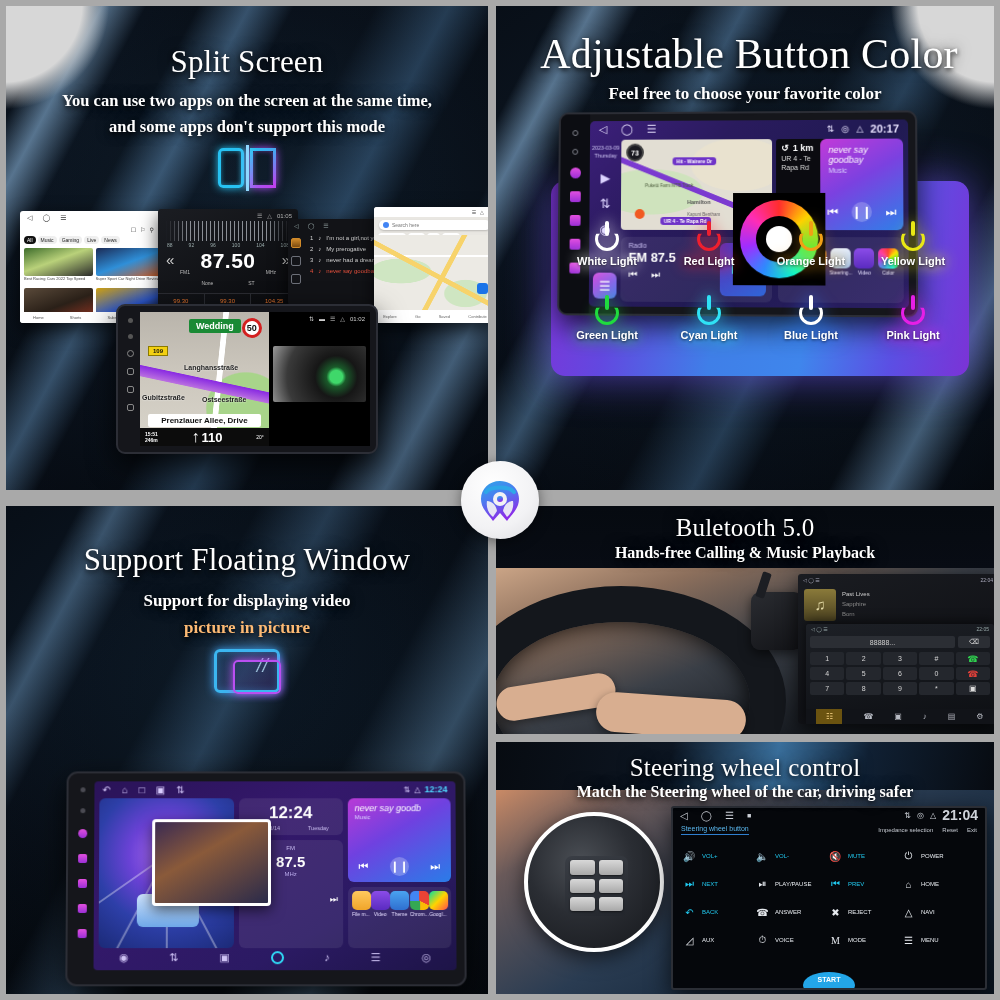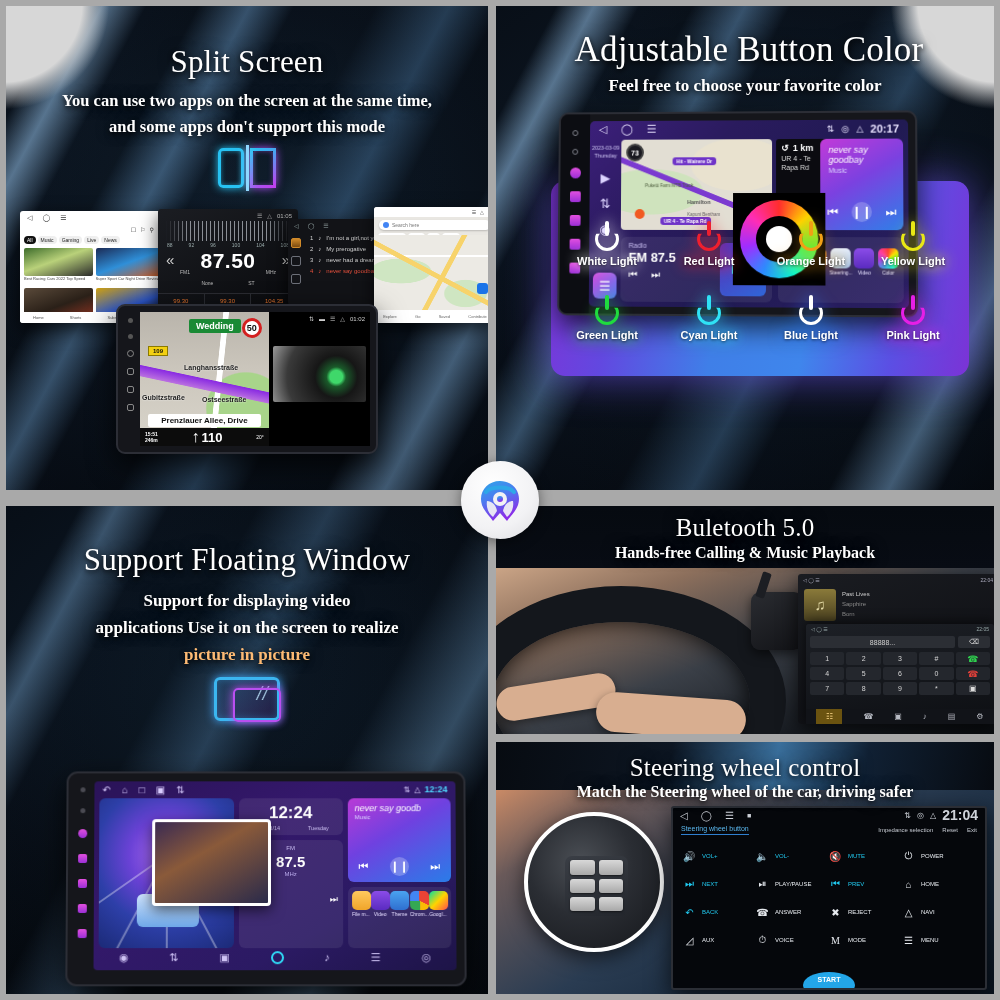--- a/index.html
+++ b/index.html
@@ -605,21 +605,21 @@
         </div>
       </div>
     </div>
   </div>
 
   <div class="panel" style="left:496px;top:6px;width:498px;height:484px;">
     <div class="metal"></div>
     <div class="corner-tr"></div>
 
     <div class="hd" style="padding-top:24px;">
-      <div class="h-title" style="font-size:35px;margin-left:8px;">Adjustable Button Color</div>
+      <div class="h-title" style="font-size:42px;margin-left:8px;">Adjustable Button Color</div>
       <div class="h-sub" style="font-size:17px;margin-top:6px;">Feel free to choose your favorite color</div>
     </div>
 
     <div class="rgbbase"></div>
 
     <div class="shell cardev">
       <div class="railcol">
         <i class="dot"></i>
         <i class="dot"></i>
         <i style="border-radius:50%"></i>
@@ -794,21 +794,20 @@
     </div>
   </div>
 
   <div class="panel" style="left:6px;top:506px;width:482px;height:488px;">
     <div class="metal dark"></div>
 
     <div class="hd" style="padding-top:36px;">
       <div class="h-title" style="font-size:31px;">Support Floating Window</div>
       <div class="h-sub" style="font-size:17px;line-height:1.6;margin-top:9px;">
         <div>Support for displaying video</div>
-        <div>applications Use it on the screen to realize</div>
         <div class="accent">picture in picture</div>
       </div>
       <div class="glow-pip">
           <s></s>
         </div>
     </div>
 
     <div class="shell fwdev">
       <div style="position:absolute;left:4px;top:0;bottom:0;width:20px;display:flex;flex-direction:column;align-items:center;gap:16px;padding-top:14px">
         <i style="width:5px;height:5px;border-radius:50%;background:#4a4a52;display:block"></i>

